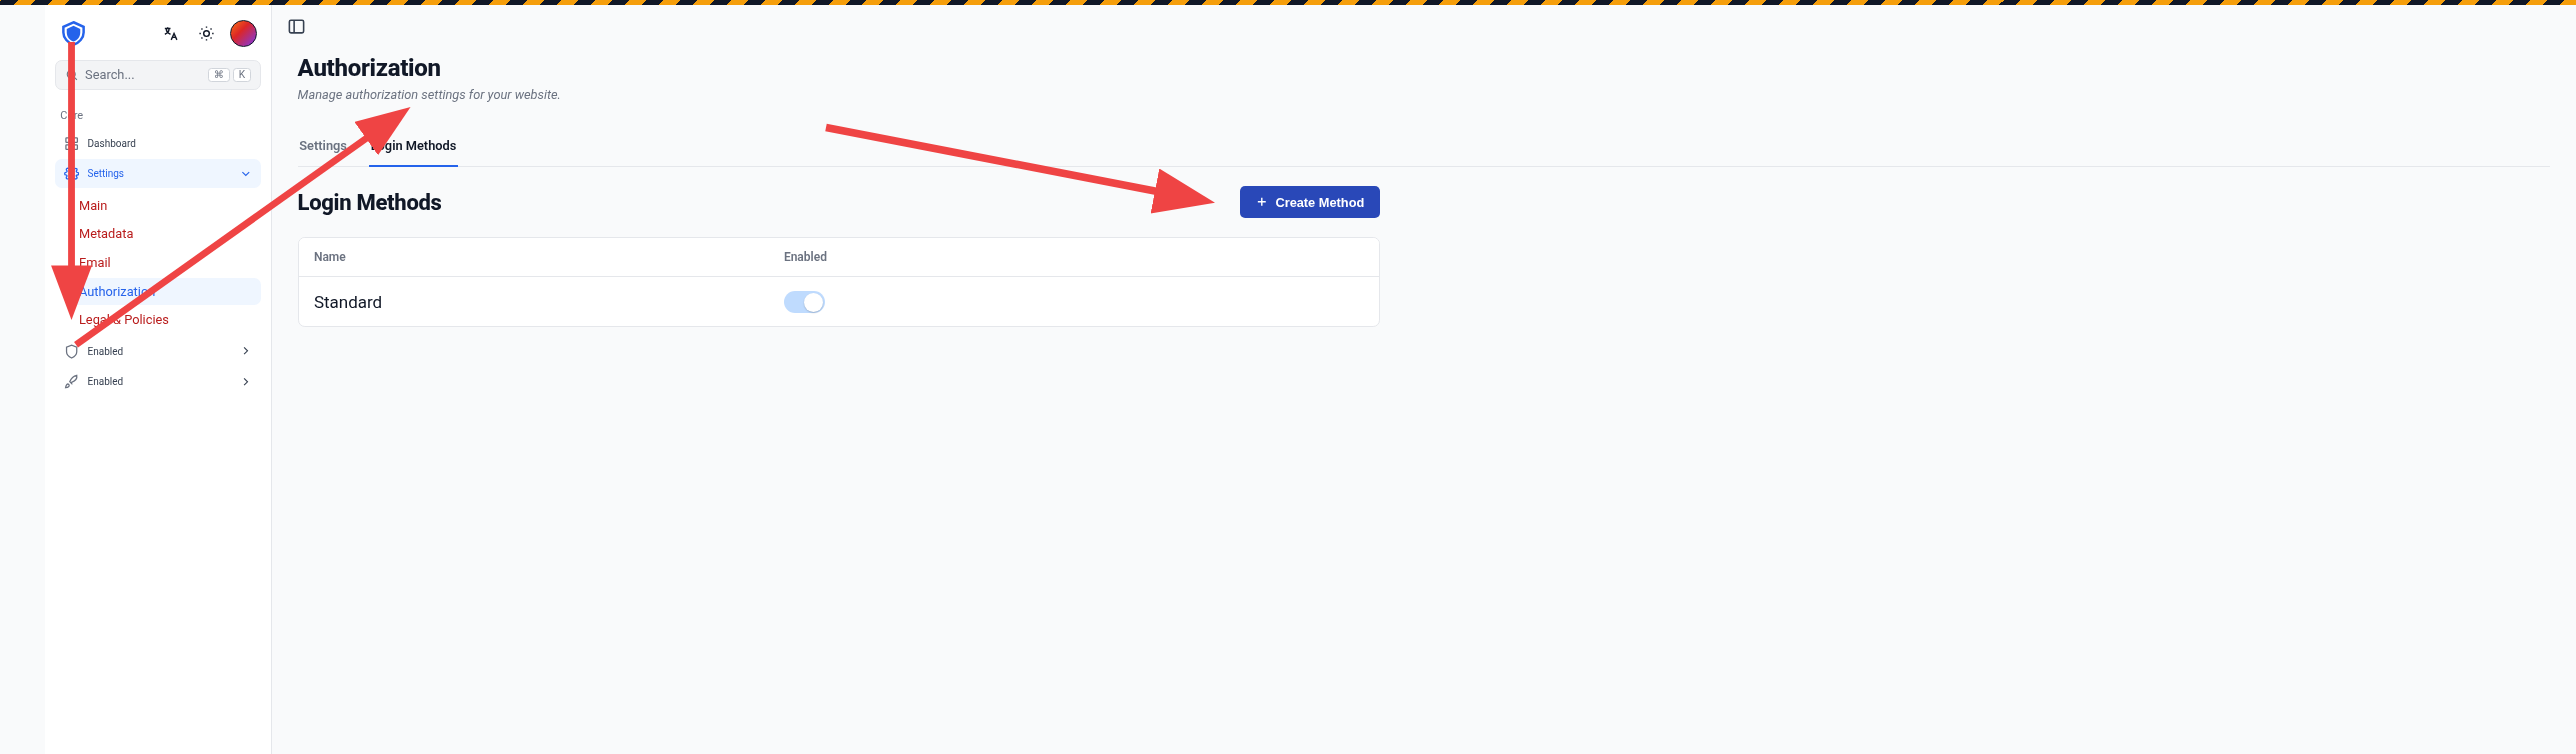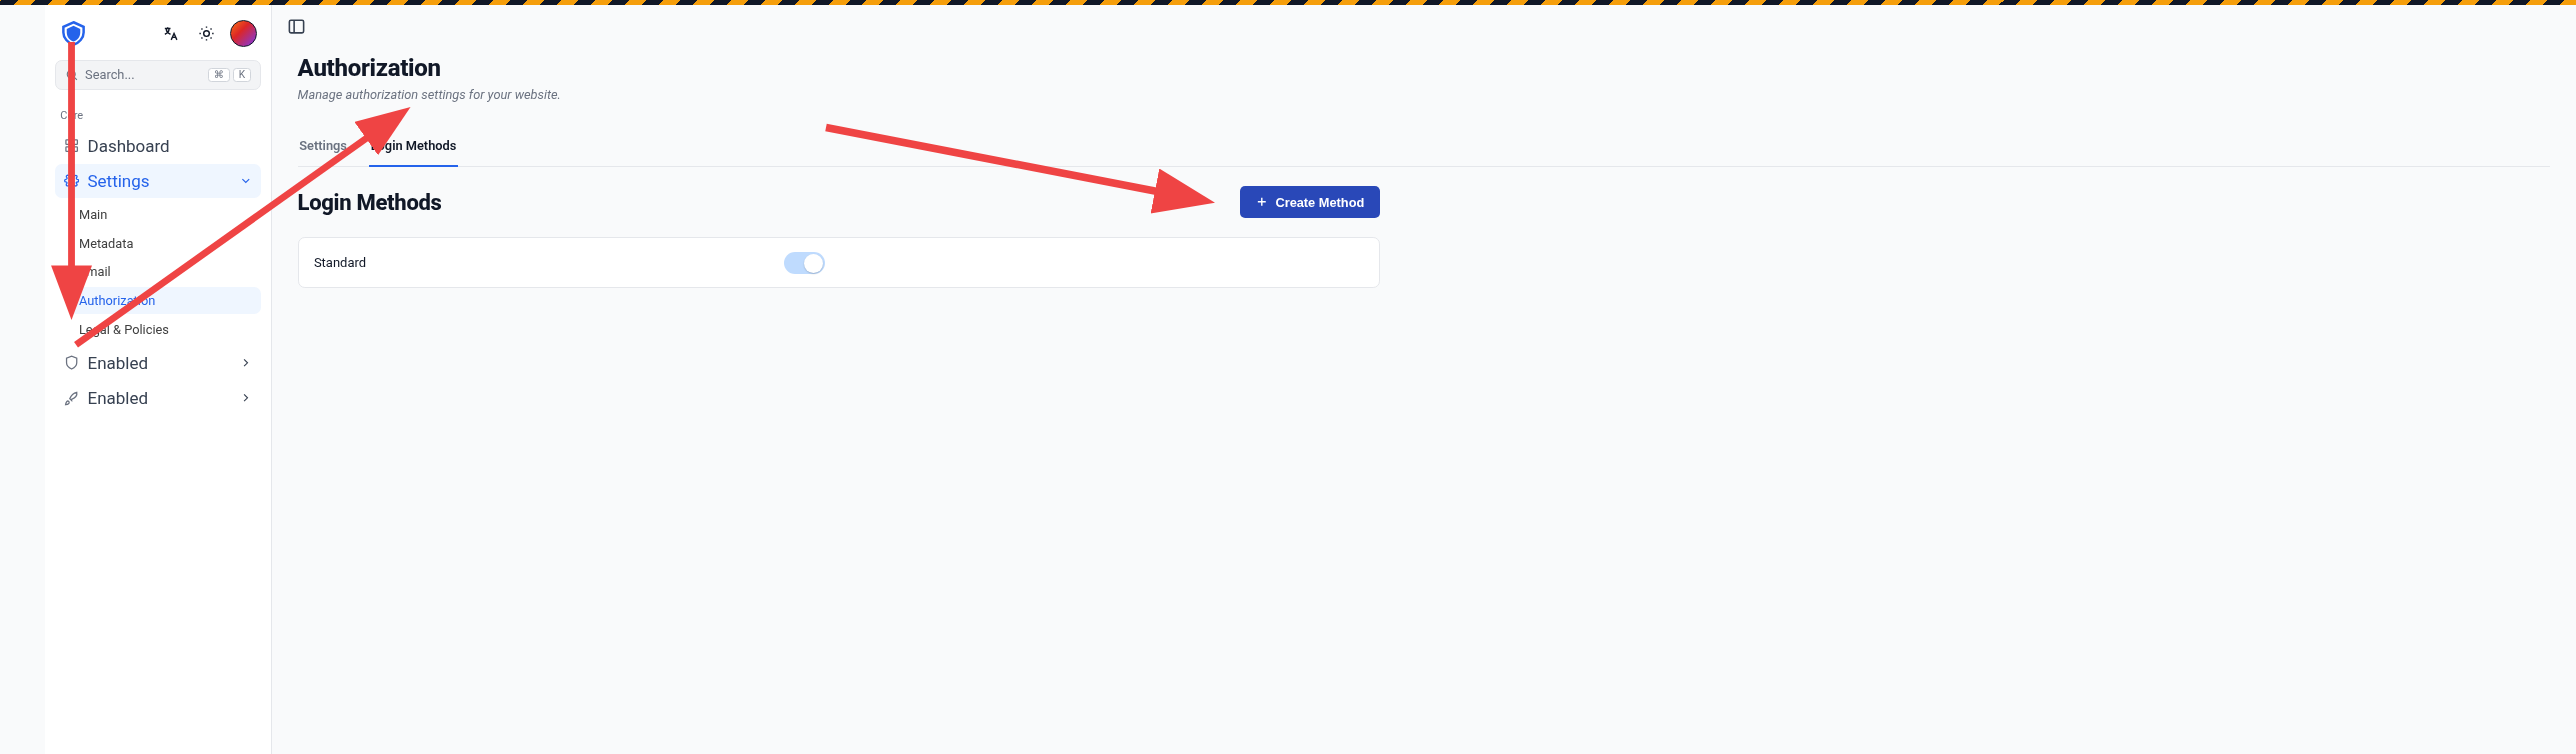--- a/index.html
+++ b/index.html
@@ -18,29 +18,29 @@
 
     .search { display: flex; align-items: center; background: #f3f4f6; border: 0.9px solid #e5e7eb; border-radius: 6.8px; padding: 6.8px 8.5px; margin: 0 0 13.6px 0; color: #6b7280; font-size: 12.8px; }
     .search svg { margin-right: 6.8px; }
     .search-text { flex: 1; }
     .kbd-group { display: flex; gap: 2.6px; align-items: center; }
     .kbd { background: #fff; border: 0.9px solid #d1d5db; border-radius: 3.4px; padding: 0.9px 5.1px; font-size: 10.2px; color: #6b7280; }
 
     .section-label { font-size: 11px; color: #6b7280; padding: 5.1px 5.1px 6.8px 5.1px; }
 
     .nav { display: flex; flex-direction: column; gap: 1.7px; }
-    .nav-item { display: flex; align-items: center; padding: 6.8px 8.5px; border-radius: 6.8px; font-size: 17px; color: #374151; cursor: pointer; gap: 8.5px; }
+    .nav-item { display: flex; align-items: center; padding: 6.8px 8.5px; border-radius: 6.8px; font-size: 10px; color: #374151; cursor: pointer; gap: 8.5px; }
     .nav-item.active { background: #eff6ff; color: #2563eb; }
     .nav-item.active svg { color: #2563eb; }
     .nav-item .chev { margin-left: auto; color: #374151; }
     .nav-item svg.lead { width: 15.3px; height: 15.3px; color: #6b7280; }
     .nav-item.active svg.lead { color: #2563eb; }
 
     .subnav { display: flex; flex-direction: column; gap: 1.7px; margin: 1.7px 0 1.7px 13.6px; }
-    .sub-item { padding: 6px 10.2px; border-radius: 6.8px; font-size: 12.8px; color: #404040; cursor: pointer; }
+    .sub-item { padding: 6px 10.2px; border-radius: 6.8px; font-size: 12.8px; color: #b91c1c; cursor: pointer; }
     .sub-item.active { background: #eff6ff; color: #2563eb; }
 
     .main { flex: 1; display: flex; flex-direction: column; }
     .main-top { display: flex; align-items: center; padding: 8.5px 12px; }
     .panel-toggle { background: none; border: none; cursor: pointer; padding: 3.4px; color: #374151; }
 
     .content { padding: 3.4px 25.6px 17px 25.6px; position: relative; }
     .page-title { font-size: 24px; font-weight: 800; color: #111827; letter-spacing: -0.3px; }
     .page-sub { font-size: 12.8px; color: #6b7280; margin-top: 5.1px; font-style: italic; }
 
@@ -49,21 +49,21 @@
     .tab.active { color: #111827; border-bottom-color: #2563eb; }
 
     .section-row { display: flex; align-items: center; justify-content: space-between; margin-top: 19px; width: 1082px; }
     .section-title { font-size: 22px; font-weight: 800; letter-spacing: -0.3px; }
     .create-btn { background: #2948b8; color: #fff; border: none; border-radius: 5.1px; padding: 8.5px 15.3px; font-size: 12.8px; font-weight: 600; display: flex; align-items: flex-start; gap: 6.8px; cursor: pointer; }
 
     .table { margin-top: 19px; border: 0.9px solid #e5e7eb; border-radius: 6.8px; background: #fff; overflow: hidden; width: 1082px; }
     .table-head { display: flex; padding: 12px 15.3px; font-size: 12px; font-weight: 600; color: #6b7280; border-bottom: 0.9px solid #e5e7eb; background: #fff; }
     .col-name { width: 470px; }
     .col-enabled { flex: 1; }
-    .table-row { display: flex; align-items: center; padding: 13.6px 15.3px; font-size: 13px; color: #111827; justify-content: flex-end; }
+    .table-row { display: flex; align-items: center; padding: 13.6px 15.3px; font-size: 17px; color: #111827; justify-content: flex-end; }
 
     .toggle { width: 41px; height: 22px; border-radius: 851px; background: #bfdbfe; position: relative; cursor: pointer; }
     .toggle .knob { position: absolute; top: 1.7px; right: 1.7px; width: 19px; height: 19px; border-radius: 50%; background: #fff; box-shadow: 0 0.9px 1.7px rgba(0,0,0,0.2); }
 
     .arrow-svg { position: absolute; pointer-events: none; }
   </style>
 </head>
 <body>
 
 <div class="construction-bar"></div>
@@ -184,20 +184,24 @@
         <h2 class="section-title">Login Methods</h2>
         <button class="create-btn">
           <svg width="13.6" height="13.6" viewBox="0 0 24 24" fill="none" stroke="currentColor" stroke-width="2.5">
             <path d="M12 5v14M5 12h14"></path>
           </svg>
           <span>Create Method</span>
         </button>
       </div>
 
       <div class="table">
+        <div class="table-head">
+          <div class="col-name">Name</div>
+          <div class="col-enabled">Enabled</div>
+        </div>
         <div class="table-row">
           <div class="col-name">Standard</div>
           <div class="col-enabled">
             <div class="toggle">
               <div class="knob"></div>
             </div>
           </div>
         </div>
       </div>
 

